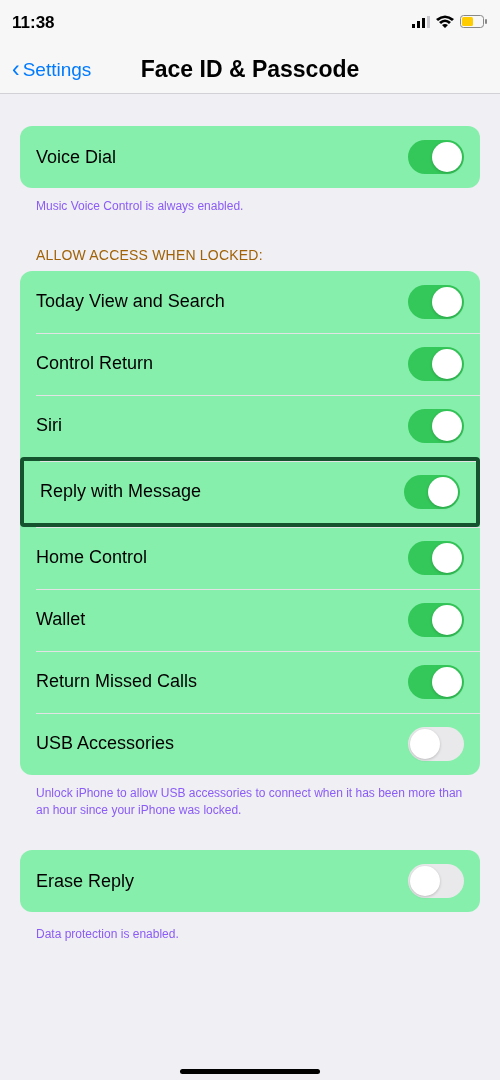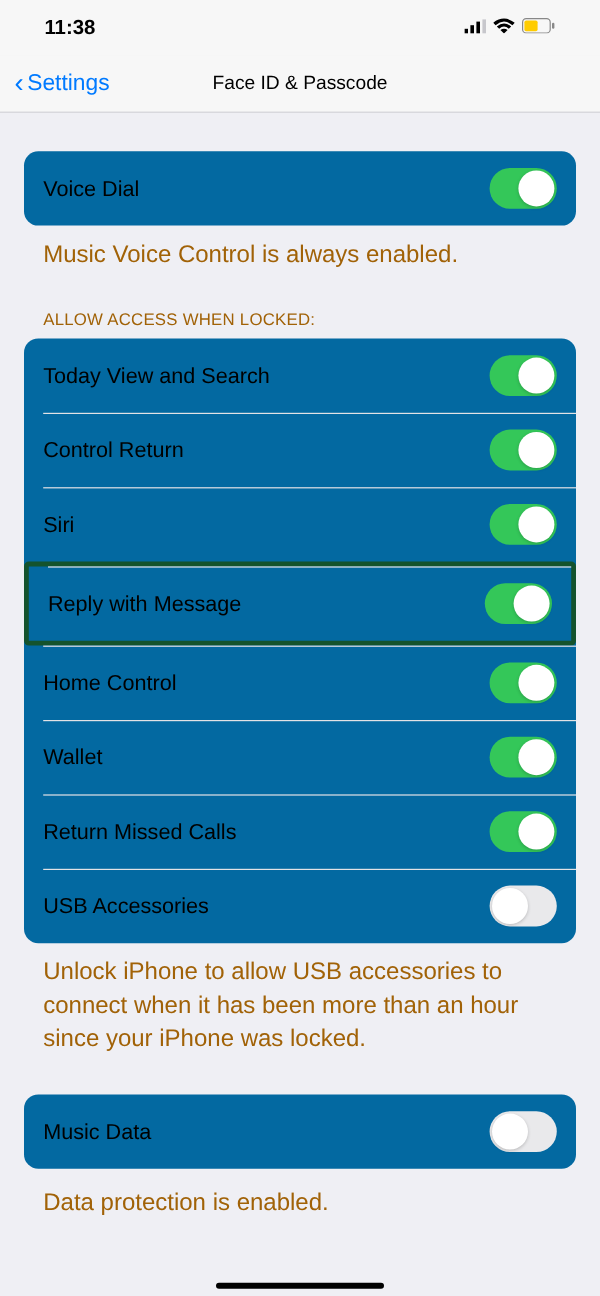--- a/index.html
+++ b/index.html
@@ -10,21 +10,21 @@
       background: #efeff4;
       overflow: hidden;
       position: relative;
     }
     .status-bar {
       background: #f7f7f7;
       height: 46px;
       display: flex;
       align-items: center;
       justify-content: space-between;
-      padding: 0 37px;
+      padding: 0 12px;
       font-size: 17px;
       font-weight: 600;
     }
     .status-icons { display: flex; align-items: center; gap: 6px; }
     .nav-bar {
       background: #f7f7f7;
       height: 48px;
       display: flex;
       align-items: center;
       position: relative;
@@ -36,38 +36,38 @@
       align-items: center;
       color: #007aff;
       font-size: 19px;
       gap: 3px;
     }
     .back-chevron { font-size: 23px; font-weight: 500; line-height: 1; }
     .nav-title {
       position: absolute;
       left: 50%;
       transform: translateX(-50%);
-      font-size: 16px;
-      font-weight: 400;
+      font-size: 23px;
+      font-weight: 700;
     }
     .content {
       padding: 0 20px 24px 20px;
     }
     .group {
       margin-top: 32px;
     }
     .group-header {
       font-size: 14px;
       color: #a16207;
       text-transform: uppercase;
       padding: 0 16px 8px 16px;
       letter-spacing: 0.2px;
     }
     .list {
-      background: #0369a1;
+      background: #86efac;
       border-radius: 12px;
       overflow: hidden;
     }
     .row {
       display: flex;
       align-items: center;
       justify-content: space-between;
       padding: 14px 16px;
       font-size: 18px;
       color: #000;
@@ -97,22 +97,22 @@
       width: 30px;
       height: 30px;
       border-radius: 50%;
       background: #fff;
       top: 2px;
       box-shadow: 0 1px 3px rgba(0,0,0,0.2);
     }
     .toggle.on .knob { right: 2px; }
     .toggle.off .knob { left: 2px; }
     .footer {
-      font-size: 20px;
-      color: #a16207;
+      font-size: 12px;
+      color: #8b5cf6;
       padding: 10px 16px 0 16px;
       line-height: 1.4;
     }
     .highlight-box {
       border: 4px solid #14532d;
       border-radius: 4px;
     }
     .home-indicator {
       position: absolute;
       bottom: 6px;
@@ -226,21 +226,21 @@
             <div class="knob"></div>
           </div>
       </div>
     </div>
     <div class="footer">Unlock iPhone to allow USB accessories to connect when it has been more than an hour since your iPhone was locked.</div>
   </div>
 
   <div class="group">
     <div class="list">
       <div class="row">
-        <span>Music Data</span>
+        <span>Erase Reply</span>
         <div class="toggle off">
             <div class="knob"></div>
           </div>
       </div>
     </div>
     <div class="footer" style="padding-top:14px">Data protection is enabled.</div>
   </div>
 
 </div>
 

